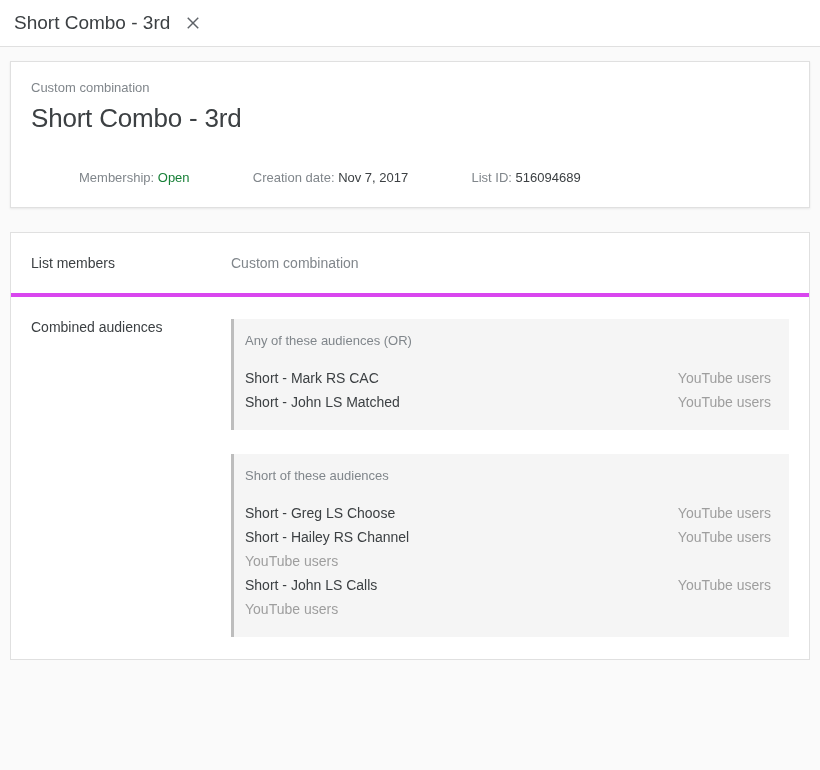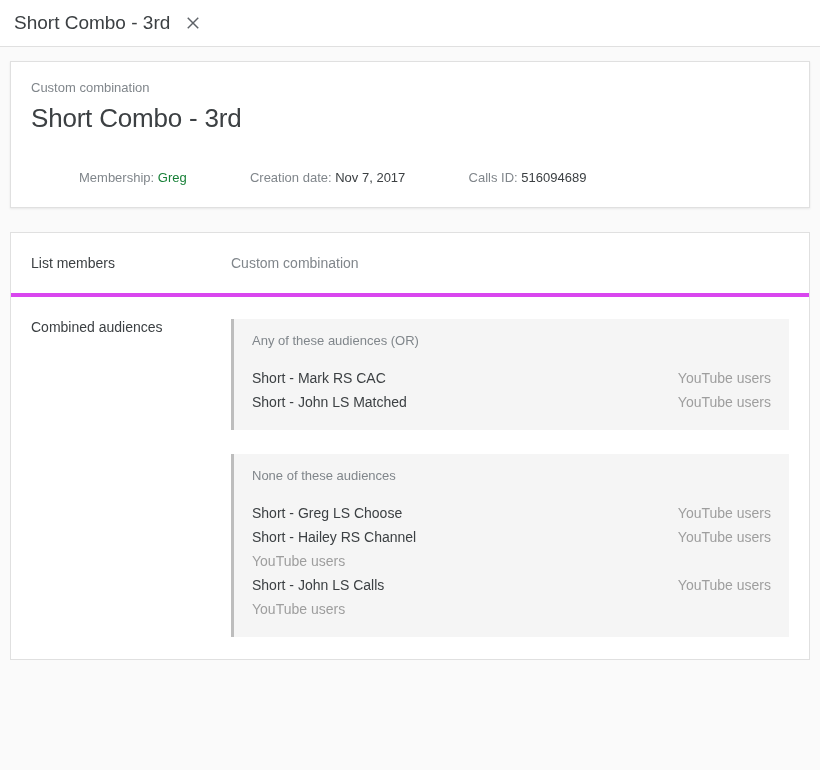--- a/index.html
+++ b/index.html
@@ -105,21 +105,21 @@
       color: #5f6368;
       margin-bottom: 24px;
     }
     .combined-desc strong {
       font-weight: 700;
       color: #3c4043;
     }
     .audience-group {
       background: #f5f5f5;
       border-left: 3px solid #bdbdbd;
-      padding: 14px 18px 16px 18px;
+      padding: 14px 18px 16px 11px;
       margin-bottom: 24px;
     }
     .audience-group:last-child {
       margin-bottom: 0;
     }
     .group-title {
       font-size: 13px;
       color: #80868b;
       margin-bottom: 18px;
     }
@@ -153,27 +153,27 @@
   </span>
 </div>
 
 <div class="main-card">
   <div class="card-header">
     <div class="subheading">Custom combination</div>
     <div class="page-title">Short Combo - 3rd</div>
     <div class="meta-row">
       <span class="meta-label">Membership:</span>
       <span> </span>
-      <span class="meta-open">Greg</span>
+      <span class="meta-open">Open</span>
       <span class="meta-sep"></span>
       <span class="meta-label">Creation date:</span>
       <span> </span>
       <span class="meta-value">Nov 7, 2017</span>
       <span class="meta-sep"></span>
-      <span class="meta-label">Calls ID:</span>
+      <span class="meta-label">List ID:</span>
       <span> </span>
       <span class="meta-value">516094689</span>
     </div>
   </div>
 </div>
 
 <div class="details-card">
   <div class="detail-row">
     <div class="detail-label">List members</div>
     <div class="detail-value">Custom combination</div>
@@ -187,21 +187,21 @@
             <div class="audience-item">
               <span class="audience-name">Short - Mark RS CAC</span>
               <span class="audience-type">YouTube users</span>
             </div>
             <div class="audience-item">
               <span class="audience-name">Short - John LS Matched</span>
               <span class="audience-type">YouTube users</span>
             </div>
           </div>
           <div class="audience-group">
-            <div class="group-title">None of these audiences</div>
+            <div class="group-title">Short of these audiences</div>
             <div class="audience-item">
               <span class="audience-name">Short - Greg LS Choose</span>
               <span class="audience-type">YouTube users</span>
             </div>
             <div class="audience-item">
               <span class="audience-name">Short - Hailey RS Channel</span>
               <span class="audience-type">YouTube users</span>
             </div>
             <div class="audience-item">
               <span class="audience-type">YouTube users</span>

